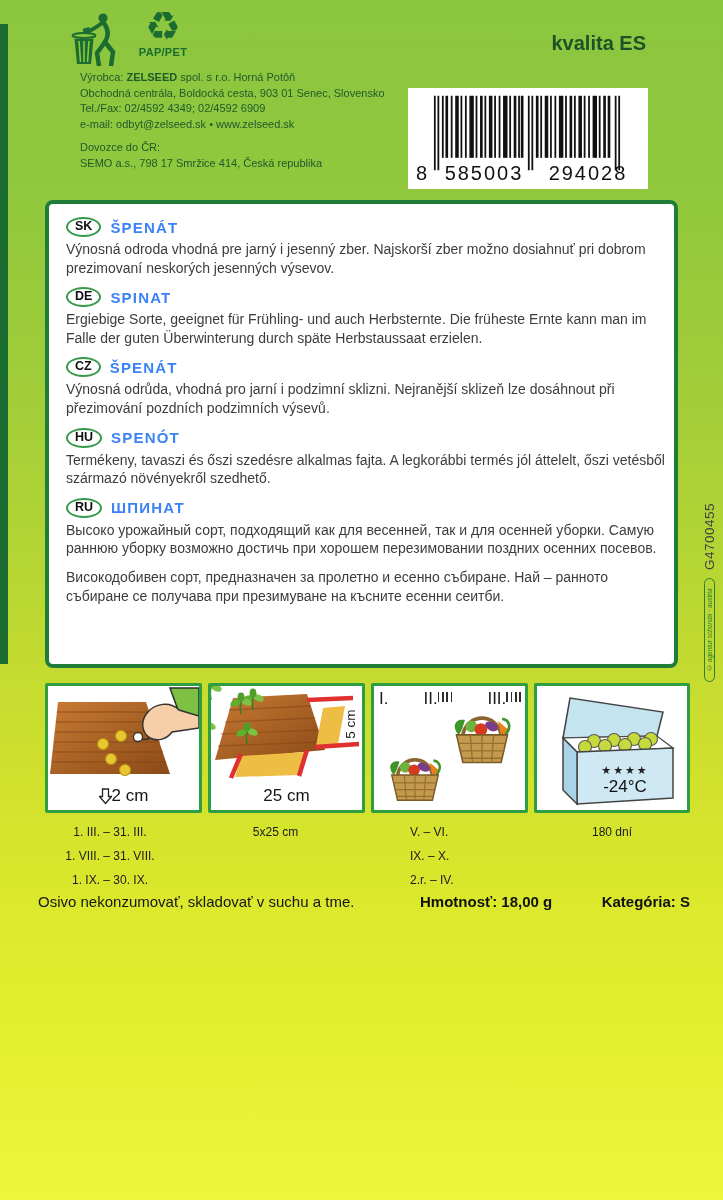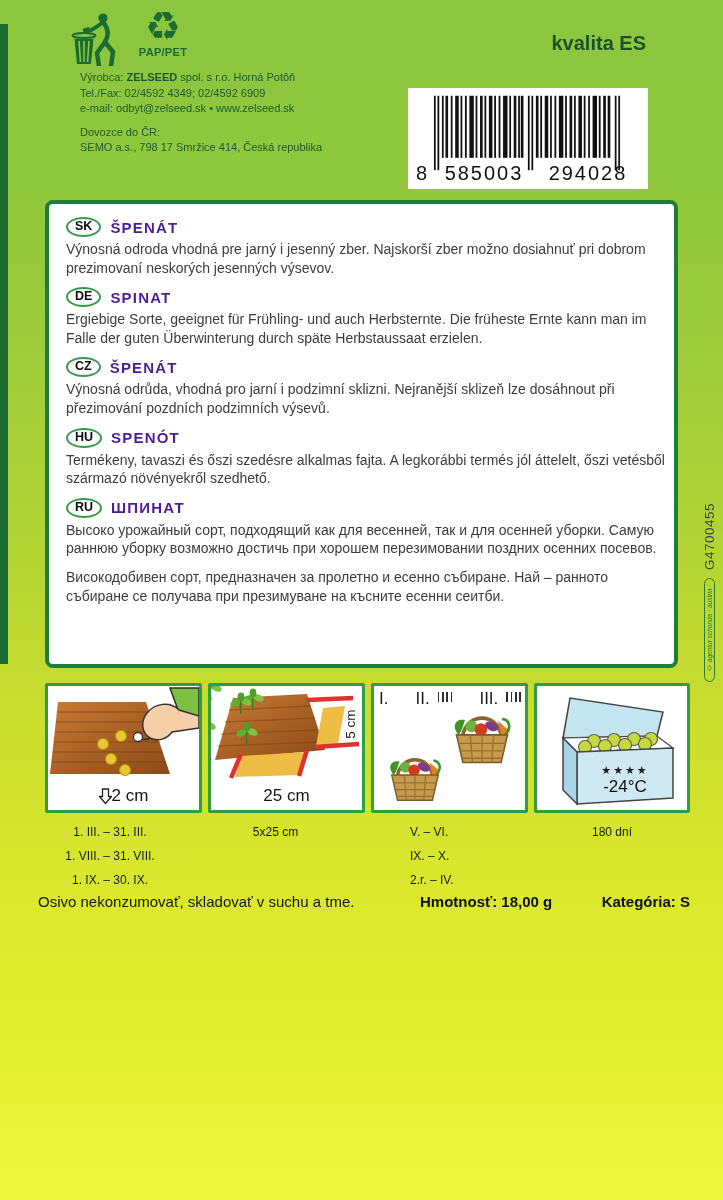--- a/index.html
+++ b/index.html
@@ -22,32 +22,32 @@
   
   .barcode-box { position:absolute; left:408px; top:88px; width:240px; height:101px; background:#fff; padding:6px 8px 2px; }
   .bc-digits { display:flex; align-items:flex-end; margin-top:-14px; font-size:20px; color:#111; }
   .bc-digits .d1 { width:16px; }
   .bc-digits .d2,.bc-digits .d3 { flex:1; text-align:center; letter-spacing:2px; }
   
   .panel { position:absolute; left:45px; top:200px; width:633px; height:468px; background:#fff; border:4px solid #1f7c39; border-radius:8px; padding:13px 16px 8px 17px; }
   .section { margin-bottom:10px; }
   .sec-head { display:flex; align-items:center; margin-bottom:3px; }
   .badge { display:inline-block; border:2px solid #379a4b; border-radius:50%; padding:0px 7px 1px; font-size:12.5px; font-weight:bold; color:#0d0d0d; line-height:15px; }
-  .sec-title { margin-left:9px; font-size:15px; font-weight:bold; letter-spacing:1.2px; color:#4c1d95; }
+  .sec-title { margin-left:9px; font-size:15px; font-weight:bold; letter-spacing:1.2px; color:#3b82f6; }
   .sec-text { font-size:14px; line-height:1.33; color:#3c3c3c; width:600px; }
   
   .side-code { position:absolute; right:6px; top:452px; height:118px; writing-mode:vertical-rl; transform:rotate(180deg); font-size:13.5px; color:#424242; letter-spacing:.5px; }
   .agency { position:absolute; right:8px; top:578px; height:104px; writing-mode:vertical-rl; transform:rotate(180deg); border:1px solid #2e7d32; border-radius:8px; font-size:6.5px; font-style:italic; color:#2e7d32; display:flex; align-items:center; justify-content:center; padding:3px 1px; }
   
   .pbox { position:absolute; top:683px; width:157px; height:130px; background:#fff; border:3px solid #2f9e41; border-radius:2px; display:flex; flex-direction:column; }
   .pbox svg.fill { flex:1; width:100%; }
   .pbox-label { height:28px; display:flex; align-items:center; justify-content:center; font-size:17px; color:#161616; }
   .b1 { left:45px; } .b2 { left:208px; } .b3 { left:371px; } .b4 { left:534px; width:156px; }
   .months-row { position:absolute; top:3px; left:5px; right:4px; display:flex; align-items:flex-start; font-size:17px; color:#1a1a1a; }
-  .mgrp { display:flex; align-items:flex-start; gap:8px; }
+  .mgrp { display:flex; align-items:flex-start; gap:0; }
   .ticks { display:flex; gap:2.5px; padding-top:3px; }
   .ticks i { display:block; width:1.8px; height:10px; background:#2d2d2d; }
   .sp { flex:1; }
   .basket { position:absolute; }
   .bk1 { left:10px; bottom:4px; }
   .bk2 { left:74px; top:20px; }
   
   .sched { position:absolute; top:820px; font-size:12px; line-height:24px; color:#1c1c1c; }
   .c1 { left:30px; width:160px; text-align:center; }
   .c2 { left:208px; width:135px; text-align:center; }
@@ -77,20 +77,21 @@
     </g>
   </svg>
   <div class="recycle-wrap">
     <div class="recycle-glyph">♻</div>
     <div class="pap-pet">PAP/PET</div>
   </div>
   <div class="quality">kvalita ES</div>
 
   <div class="producer">
     <div><span>Výrobca:</span> <b>ZELSEED</b> <span>spol. s r.o. Horná Potôň</span></div>
+    <div>Obchodná centrála, Boldocká cesta, 903 01 Senec, Slovensko</div>
     <div>Tel./Fax: 02/4592 4349; 02/4592 6909</div>
     <div>e-mail: odbyt@zelseed.sk • www.zelseed.sk</div>
     <div class="gap"></div>
     <div>Dovozce do ČR:</div>
     <div>SEMO a.s., 798 17 Smržice 414, Česká republika</div>
   </div>
 
   <div class="barcode-box">
     <svg id="bars" viewBox="0 0 218 88" width="222" height="78">
         <rect x="4" y="2" width="2" height="84" fill="#111"></rect>

